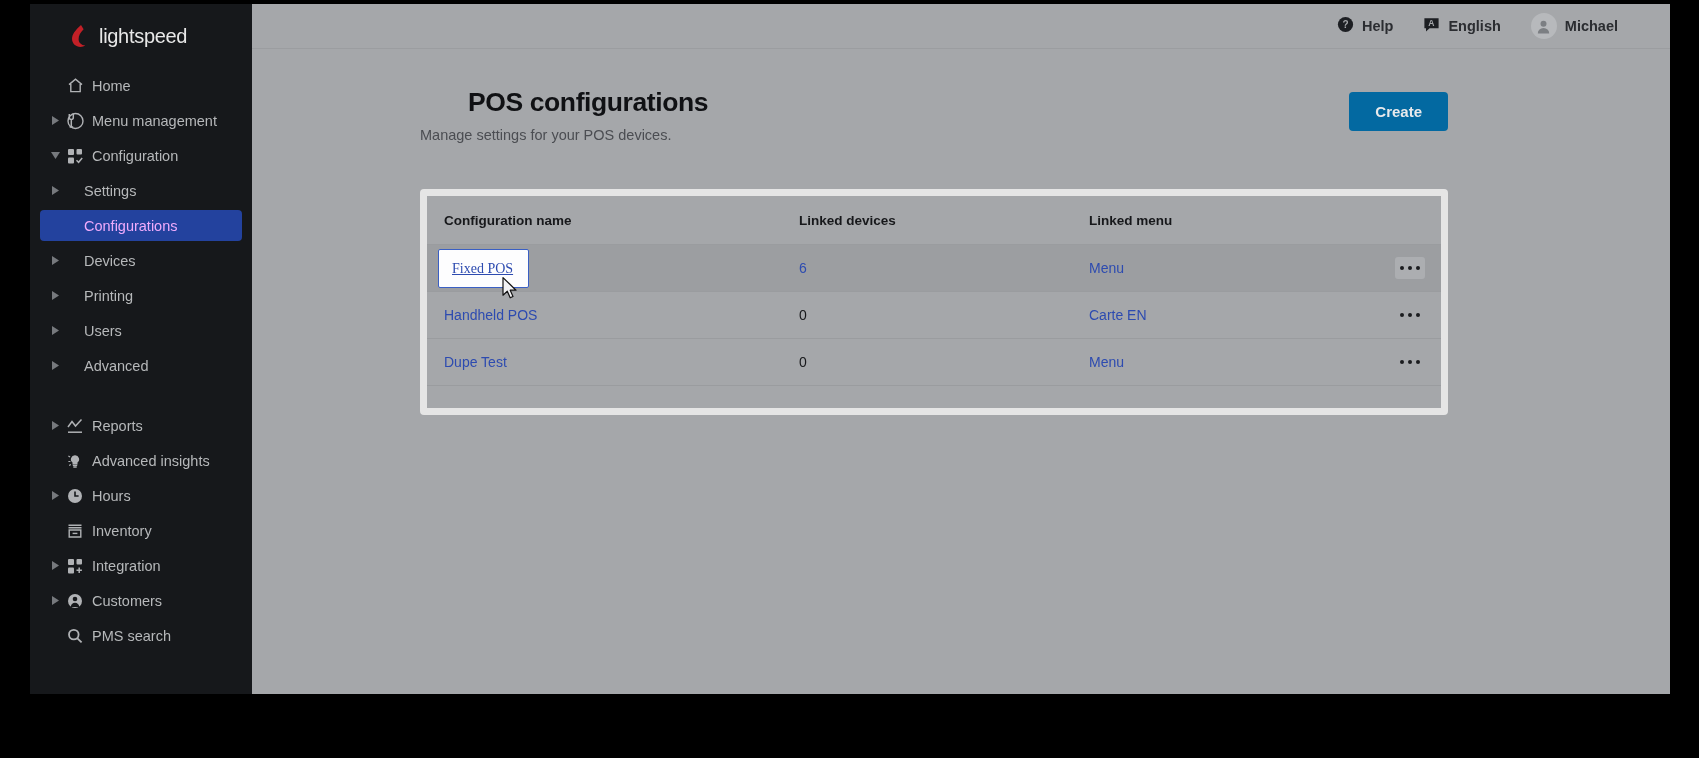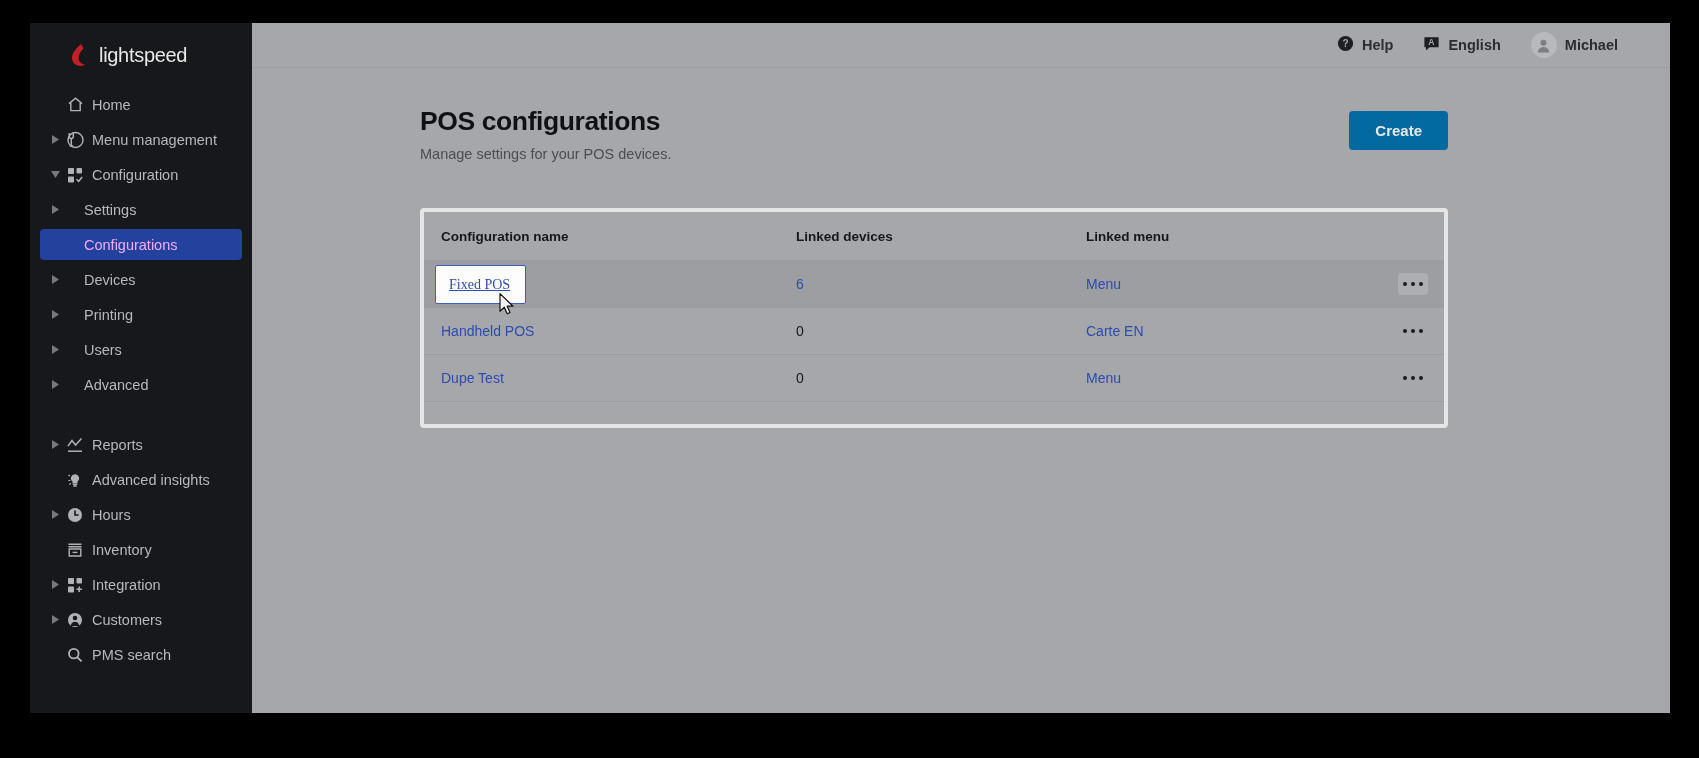--- a/index.html
+++ b/index.html
@@ -4,21 +4,21 @@
 <style>
   * { box-sizing: border-box; margin: 0; padding: 0; }
   html, body {
     width: 1699px; height: 758px;
     background: #000;
     font-family: "Liberation Sans", sans-serif;
     overflow: hidden;
   }
   #app {
     position: absolute;
-    left: 30px; top: 23px;
+    left: 30px; top: 4px;
     width: 1640px; height: 690px;
     background: #a5a7aa;
     display: flex;
     overflow: hidden;
   }
 
   
   .sidebar {
     width: 222px;
     flex: 0 0 222px;
@@ -120,20 +120,21 @@
   .page-head {
     display: flex;
     align-items: flex-start;
     justify-content: space-between;
   }
   .page-title {
     font-size: 26.5px;
     font-weight: 700;
     color: #101114;
     letter-spacing: -0.4px;
+    margin-left: 48px;
   }
   .page-sub {
     font-size: 14.5px;
     color: #4b4d52;
     margin-top: 9px;
   }
   .create-btn {
     background: #0369a1;
     color: #e9eaec;
     font-size: 15px;
@@ -142,21 +143,21 @@
     border-radius: 4px;
     padding: 11px 26px;
     cursor: pointer;
     margin-top: 5px;
     font-family: "Liberation Sans", sans-serif;
   }
 
   
   .card {
     margin-top: 46px;
-    border: 4px solid #e5e5e5;
+    border: 7px solid #e5e5e5;
     border-radius: 4px;
     background: #a5a7aa;
     overflow: hidden;
   }
   .trow {
     display: flex;
     align-items: center;
     height: 47px;
     border-bottom: 1px solid #9a9c9f;
   }

